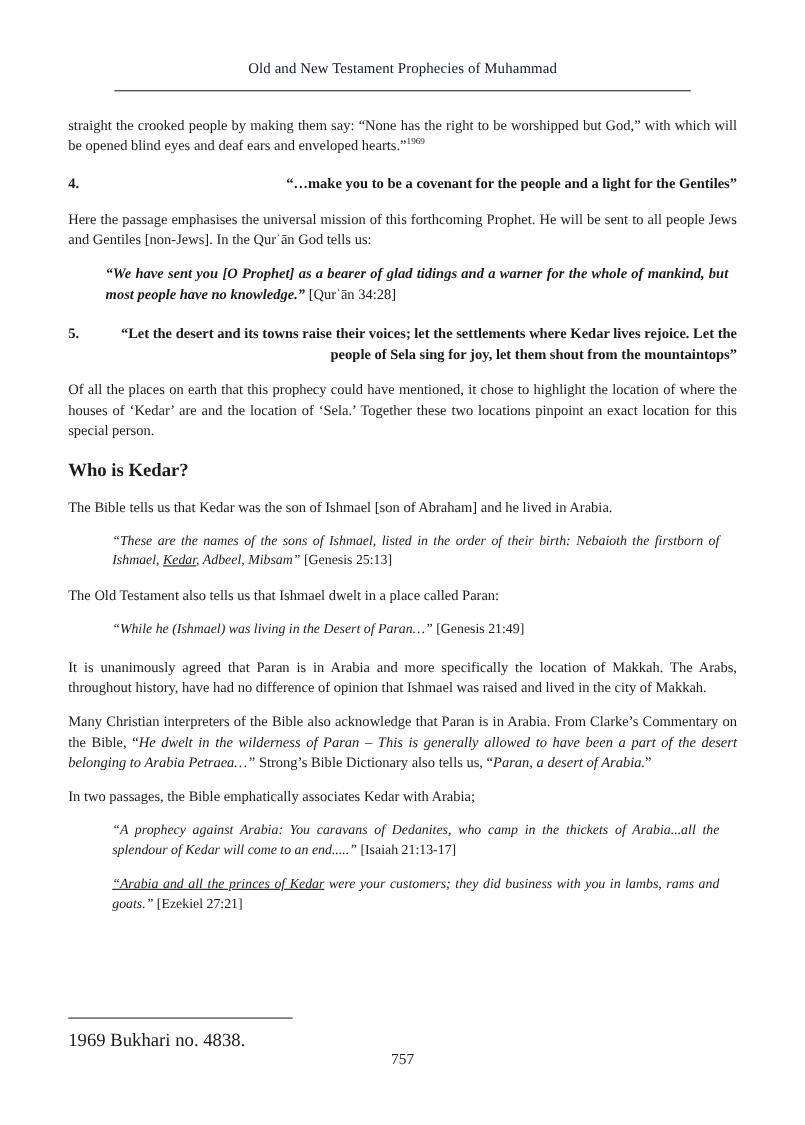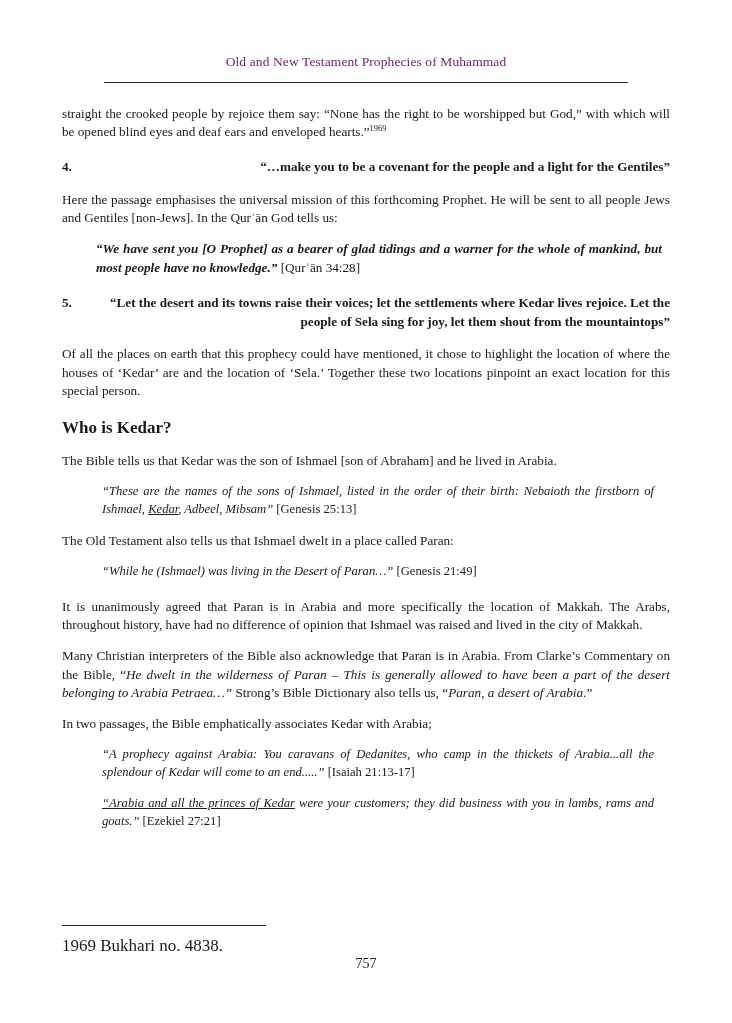--- a/index.html
+++ b/index.html
@@ -26,21 +26,21 @@
   .content {
     position: absolute;
     left: 62px;
     top: 54px;
     width: 608px;
   }
   .running-head {
     text-align: center;
     font-size: 13.5px;
     letter-spacing: 0.1px;
-    color: #701a75;
+    color: #0f172a;
     margin: 0 0 12px 0;
     font-family: "Liberation Serif", serif;
   }
   .head-rule {
     width: 524px;
     margin: 0 auto 22px auto;
     border-top: 1px solid #2a2a2a;
     height: 0;
   }
   p {
@@ -137,21 +137,21 @@
 </style>
 </head>
 <body>
 
 <div class="page">
   <div class="content">
 
     <div class="running-head">Old and New Testament Prophecies of Muhammad</div>
     <div class="head-rule"></div>
 
-    <p class="body-para"><span>straight the crooked people by rejoice them say: “None has the right to be worshipped but God,” with which will be opened blind eyes and deaf ears and enveloped hearts.”</span><sup>1969</sup></p>
+    <p class="body-para"><span>straight the crooked people by making them say: “None has the right to be worshipped but God,” with which will be opened blind eyes and deaf ears and enveloped hearts.”</span><sup>1969</sup></p>
 
     <div class="numbered">
       <span class="num">4.</span>
       <span class="txt">“…make you to be a covenant for the people and a light for the Gentiles”</span>
     </div>
 
     <p class="body-para">Here the passage emphasises the universal mission of this forthcoming Prophet. He will be sent to all people Jews and Gentiles [non-Jews]. In the Qurʾān God tells us:</p>
 
     <div class="quran-block">
       <span class="bold">“We have sent you [O Prophet] as a bearer of glad tidings and a warner for the whole of mankind, but most people have no knowledge.”</span><span> [Qurʾān 34:28]</span>

